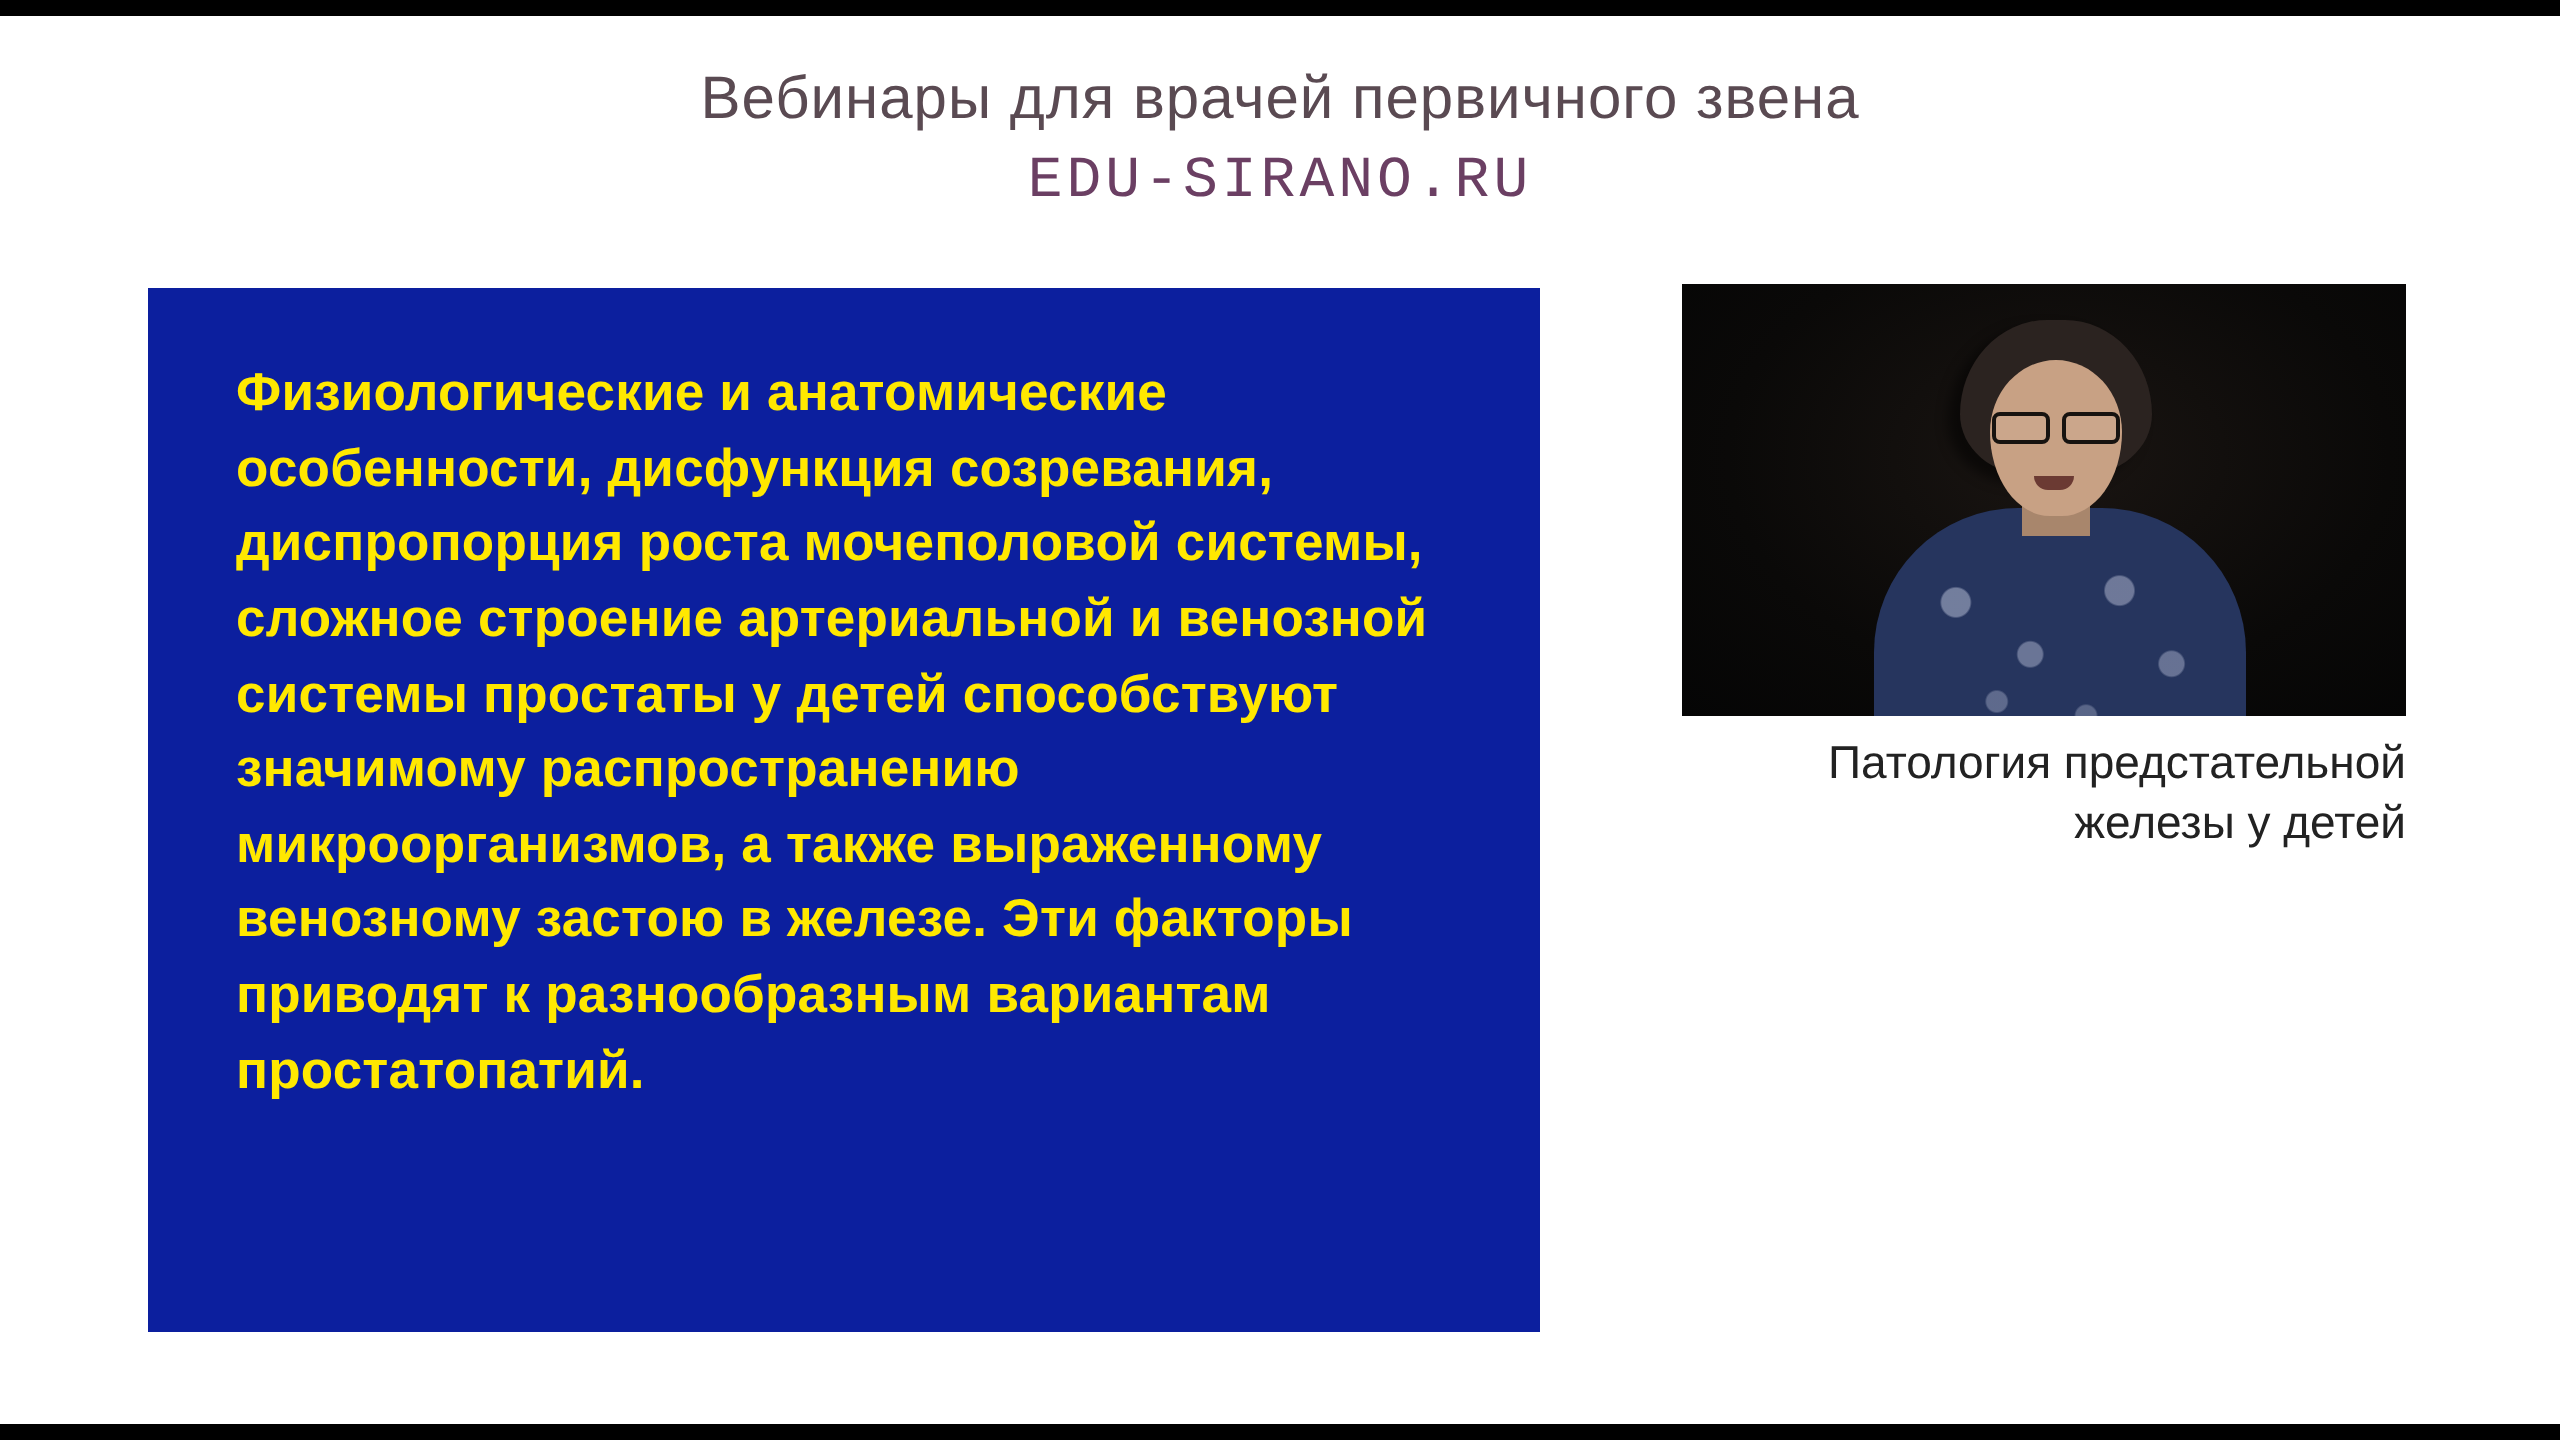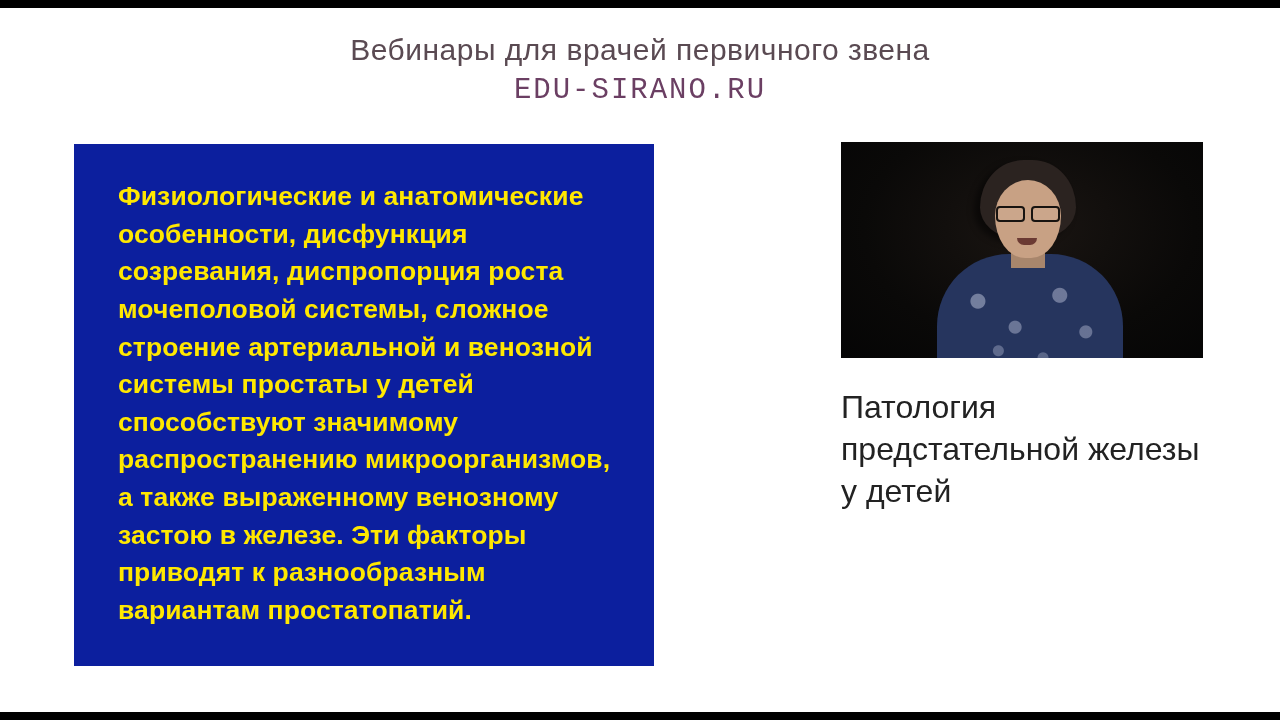--- a/index.html
+++ b/index.html
@@ -54,21 +54,21 @@
     line-height: 1.2;
     white-space: nowrap;
     font-family: Liberation Mono, monospace;
   }
 
   
   .text-panel {
     position: absolute;
     left: 74px;
     top: 136px;
-    width: 580px;
+    width: 696px;
     height: 522px;
     background: #0c1f9e;
     box-sizing: border-box;
     padding: 34px 30px 20px 44px;
   }
   .text-panel p {
     margin: 0;
     color: #ffe800;
     font-size: 26.5px;
     font-weight: bold;
@@ -171,25 +171,25 @@
     top: 104px;
     width: 34px;
     height: 22px;
     background: #a8866c;
   }
 
   
   .video-caption {
     position: absolute;
     left: 841px;
-    top: 378px;
+    top: 358px;
     width: 362px;
-    text-align: left;
+    text-align: right;
     color: #222222;
-    font-size: 32px;
+    font-size: 23px;
     line-height: 1.32;
   }
 
   .letterbox-top,
   .letterbox-bottom {
     position: absolute;
     left: 0;
     width: 1280px;
     height: 8px;
     background: #000000;

